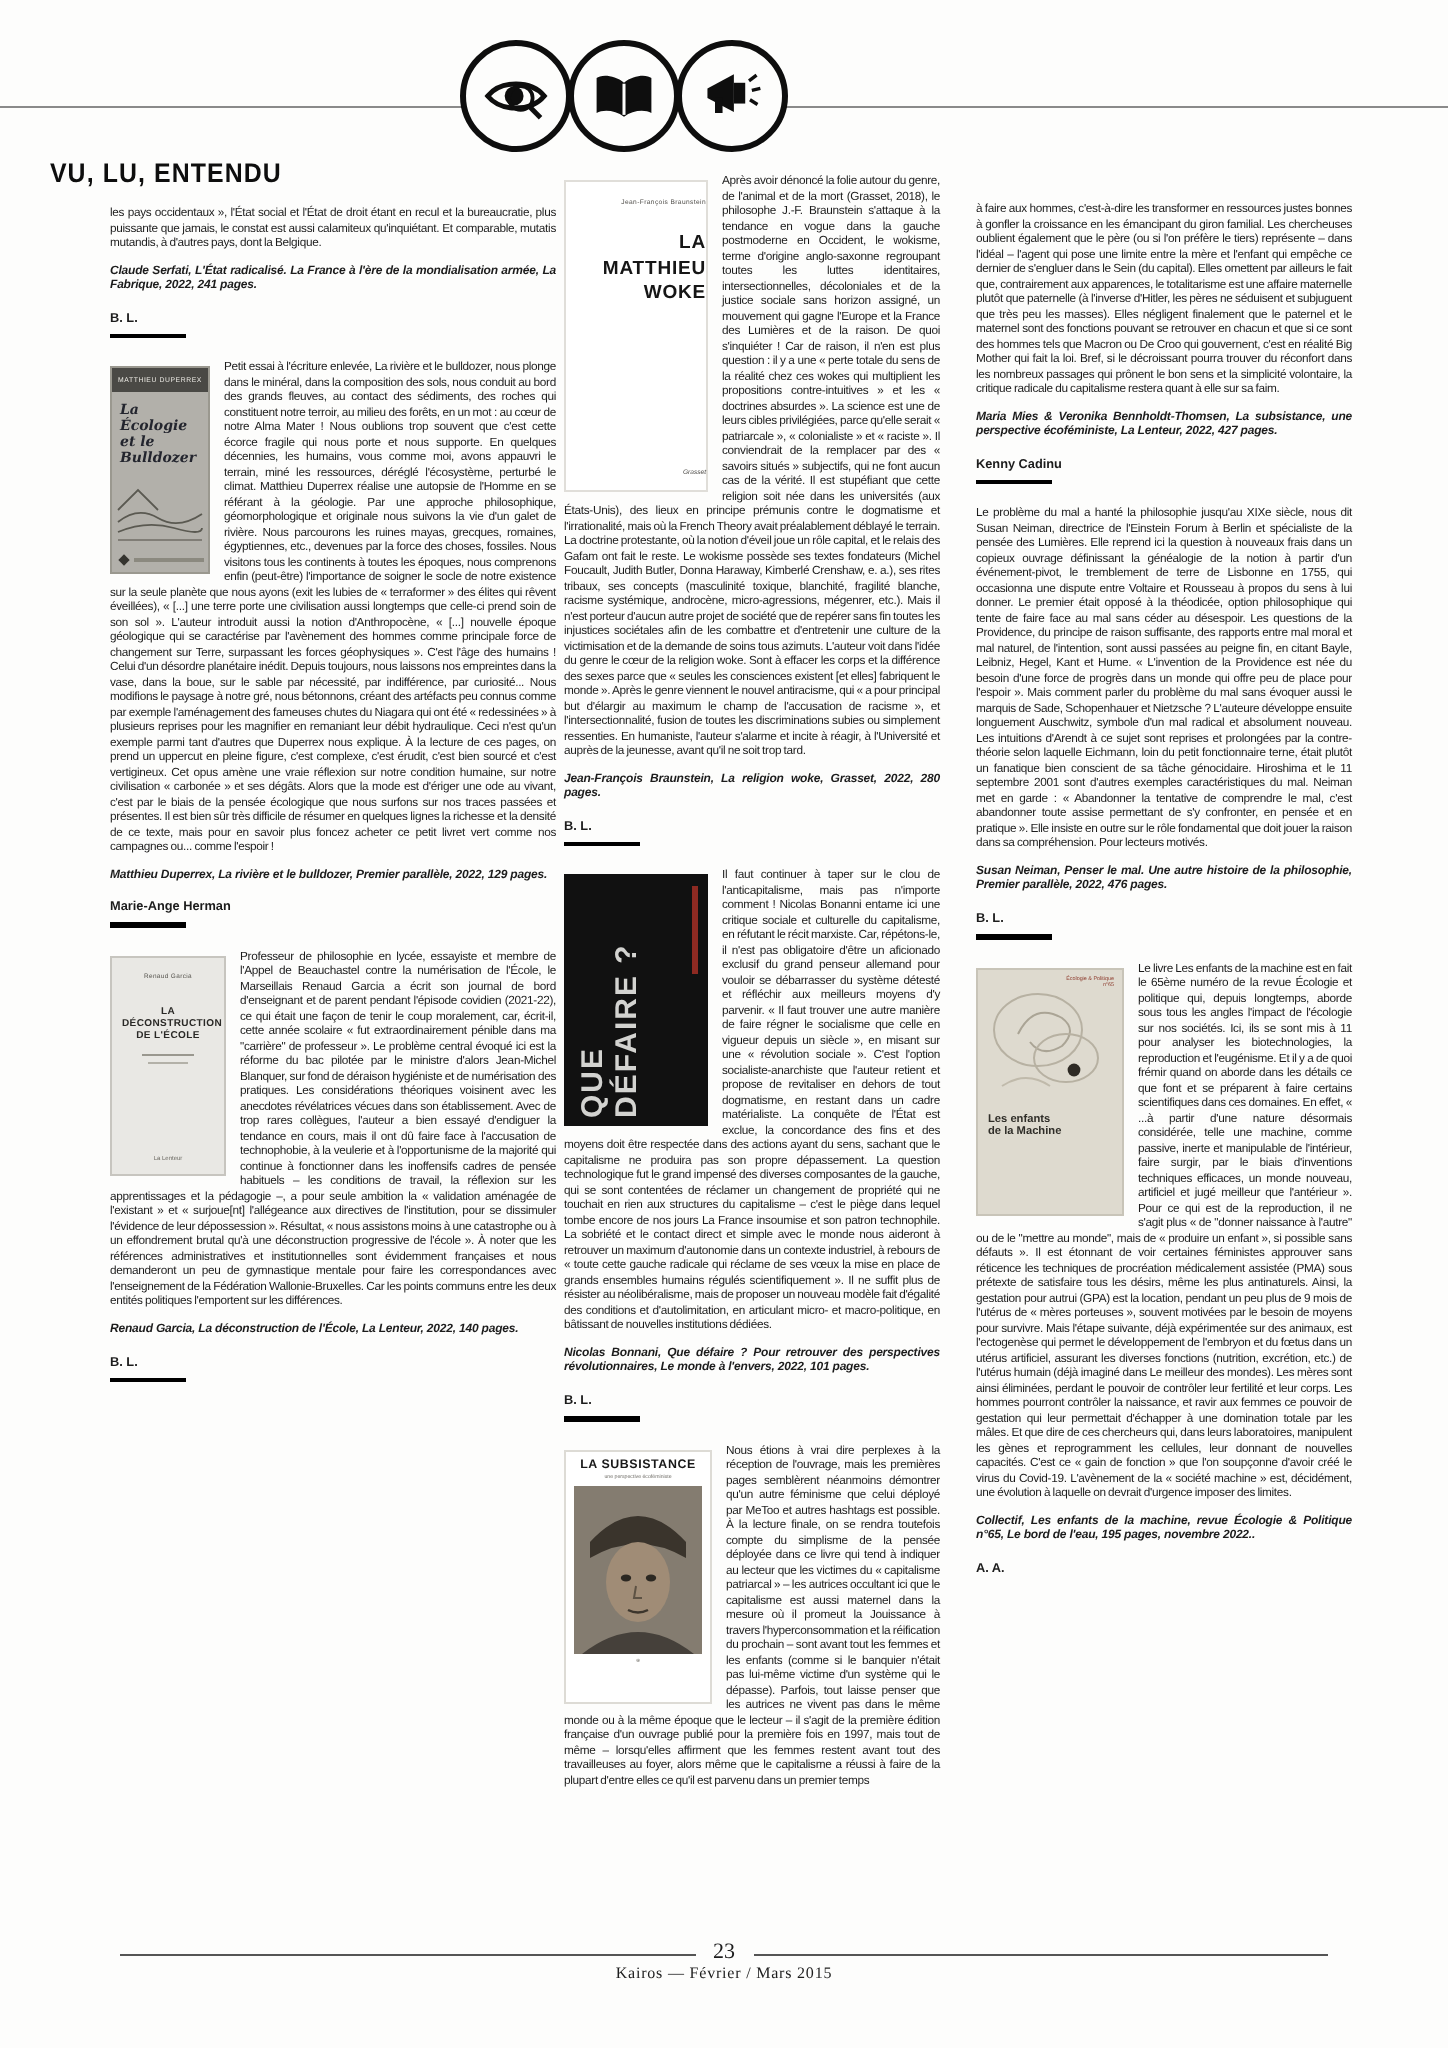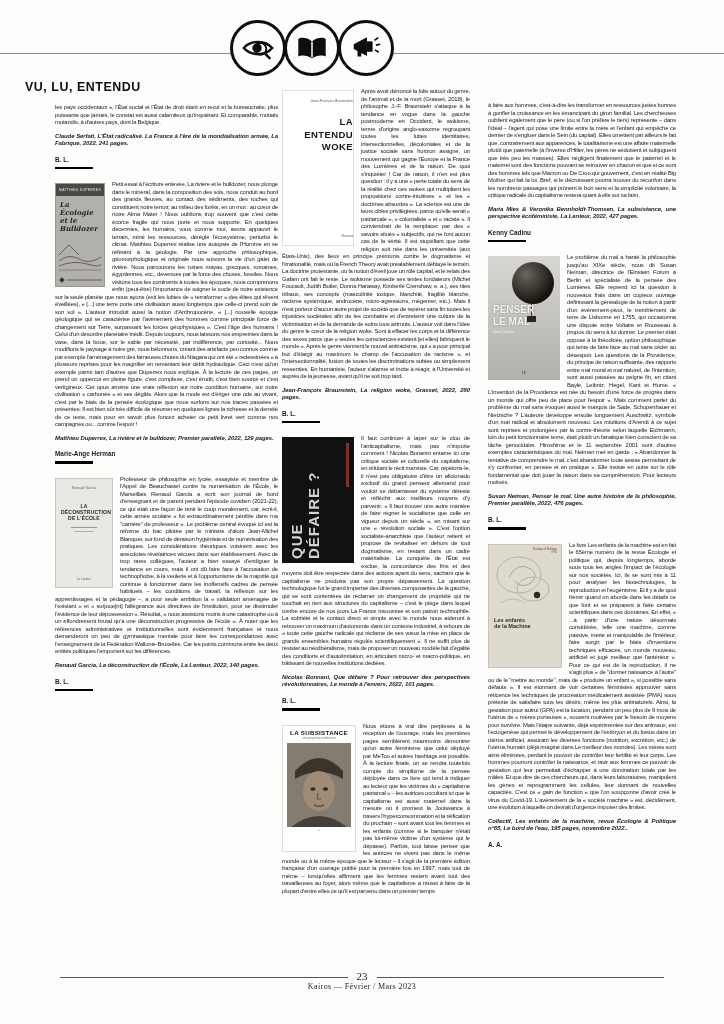--- a/index.html
+++ b/index.html
@@ -164,21 +164,21 @@
       <div class="sigrule"></div>
     </section>
   </div>
 
   <div class="col col-mid">
     <section class="block">
       <div class="cover cov-rel">
         <div class="rel-author">Jean-François Braunstein</div>
         <div class="rel-title">
           <div>LA</div>
-          <div>ENTENDU</div>
+          <div>MATTHIEU</div>
           <div>WOKE</div>
         </div>
         <div class="rel-pub">Grasset</div>
       </div>
       <p class="body">Après avoir dénoncé la folie autour du genre, de l'animal et de la mort (Grasset, 2018), le philosophe J.-F. Braunstein s'attaque à la tendance en vogue dans la gauche postmoderne en Occident, le wokisme, terme d'origine anglo-saxonne regroupant toutes les luttes identitaires, intersectionnelles, décoloniales et de la justice sociale sans horizon assigné, un mouvement qui gagne l'Europe et la France des Lumières et de la raison. De quoi s'inquiéter ! Car de raison, il n'en est plus question : il y a une « perte totale du sens de la réalité chez ces wokes qui multiplient les propositions contre-intuitives » et les « doctrines absurdes ». La science est une de leurs cibles privilégiées, parce qu'elle serait « patriarcale », « colonialiste » et « raciste ». Il conviendrait de la remplacer par des « savoirs situés » subjectifs, qui ne font aucun cas de la vérité. Il est stupéfiant que cette religion soit née dans les universités (aux États-Unis), des lieux en principe prémunis contre le dogmatisme et l'irrationalité, mais où la French Theory avait préalablement déblayé le terrain. La doctrine protestante, où la notion d'éveil joue un rôle capital, et le relais des Gafam ont fait le reste. Le wokisme possède ses textes fondateurs (Michel Foucault, Judith Butler, Donna Haraway, Kimberlé Crenshaw, e. a.), ses rites tribaux, ses concepts (masculinité toxique, blanchité, fragilité blanche, racisme systémique, androcène, micro-agressions, mégenrer, etc.). Mais il n'est porteur d'aucun autre projet de société que de repérer sans fin toutes les injustices sociétales afin de les combattre et d'entretenir une culture de la victimisation et de la demande de soins tous azimuts. L'auteur voit dans l'idée du genre le cœur de la religion woke. Sont à effacer les corps et la différence des sexes parce que « seules les consciences existent [et elles] fabriquent le monde ». Après le genre viennent le nouvel antiracisme, qui « a pour principal but d'élargir au maximum le champ de l'accusation de racisme », et l'intersectionnalité, fusion de toutes les discriminations subies ou simplement ressenties. En humaniste, l'auteur s'alarme et incite à réagir, à l'Université et auprès de la jeunesse, avant qu'il ne soit trop tard.</p>
       <p class="citation">Jean-François Braunstein, La religion woke, Grasset, 2022, 280 pages.</p>
       <p class="signature">B. L.</p>
       <div class="sigrule"></div>
     </section>
 
@@ -218,31 +218,20 @@
 
   <div class="col col-right">
     <section class="block">
       <p class="body">à faire aux hommes, c'est-à-dire les transformer en ressources justes bonnes à gonfler la croissance en les émancipant du giron familial. Les chercheuses oublient également que le père (ou si l'on préfère le tiers) représente – dans l'idéal – l'agent qui pose une limite entre la mère et l'enfant qui empêche ce dernier de s'engluer dans le Sein (du capital). Elles omettent par ailleurs le fait que, contrairement aux apparences, le totalitarisme est une affaire maternelle plutôt que paternelle (à l'inverse d'Hitler, les pères ne séduisent et subjuguent que très peu les masses). Elles négligent finalement que le paternel et le maternel sont des fonctions pouvant se retrouver en chacun et que si ce sont des hommes tels que Macron ou De Croo qui gouvernent, c'est en réalité Big Mother qui fait la loi. Bref, si le décroissant pourra trouver du réconfort dans les nombreux passages qui prônent le bon sens et la simplicité volontaire, la critique radicale du capitalisme restera quant à elle sur sa faim.</p>
       <p class="citation">Maria Mies &amp; Veronika Bennholdt-Thomsen, La subsistance, une perspective écoféministe, La Lenteur, 2022, 427 pages.</p>
       <p class="signature">Kenny Cadinu</p>
       <div class="sigrule"></div>
     </section>
 
     <section class="block">
-      <div class="cover cov-pen">
-        <div class="pen-balloon"></div>
-        <div class="pen-string"></div>
-        <div class="pen-basket"></div>
-        <div class="pen-title">
-          <div>PENSER</div>
-          <div>LE MAL</div>
-        </div>
-        <div class="pen-author">Susan Neiman</div>
-        <div class="pen-logo">1P</div>
-      </div>
       <p class="body">Le problème du mal a hanté la philosophie jusqu'au XIXe siècle, nous dit Susan Neiman, directrice de l'Einstein Forum à Berlin et spécialiste de la pensée des Lumières. Elle reprend ici la question à nouveaux frais dans un copieux ouvrage définissant la généalogie de la notion à partir d'un événement-pivot, le tremblement de terre de Lisbonne en 1755, qui occasionna une dispute entre Voltaire et Rousseau à propos du sens à lui donner. Le premier était opposé à la théodicée, option philosophique qui tente de faire face au mal sans céder au désespoir. Les questions de la Providence, du principe de raison suffisante, des rapports entre mal moral et mal naturel, de l'intention, sont aussi passées au peigne fin, en citant Bayle, Leibniz, Hegel, Kant et Hume. « L'invention de la Providence est née du besoin d'une force de progrès dans un monde qui offre peu de place pour l'espoir ». Mais comment parler du problème du mal sans évoquer aussi le marquis de Sade, Schopenhauer et Nietzsche ? L'auteure développe ensuite longuement Auschwitz, symbole d'un mal radical et absolument nouveau. Les intuitions d'Arendt à ce sujet sont reprises et prolongées par la contre-théorie selon laquelle Eichmann, loin du petit fonctionnaire terne, était plutôt un fanatique bien conscient de sa tâche génocidaire. Hiroshima et le 11 septembre 2001 sont d'autres exemples caractéristiques du mal. Neiman met en garde : « Abandonner la tentative de comprendre le mal, c'est abandonner toute assise permettant de s'y confronter, en pensée et en pratique ». Elle insiste en outre sur le rôle fondamental que doit jouer la raison dans sa compréhension. Pour lecteurs motivés.</p>
       <p class="citation">Susan Neiman, Penser le mal. Une autre histoire de la philosophie, Premier parallèle, 2022, 476 pages.</p>
       <p class="signature">B. L.</p>
       <div class="sigrule"></div>
     </section>
 
     <section class="block">
       <div class="cover cov-mac">
         <svg width="74" height="124" viewBox="0 0 74 124" style="display:block">
           <ellipse cx="30" cy="30" rx="22" ry="18" fill="none" stroke="#b7b1a2" stroke-width="1"></ellipse>
@@ -264,14 +253,14 @@
       <p class="citation">Collectif, Les enfants de la machine, revue Écologie &amp; Politique n°65, Le bord de l'eau, 195 pages, novembre 2022..</p>
       <p class="signature">A. A.</p>
     </section>
   </div>
 
   <div class="footer-rule">
     <span class="fr-line"></span>
     <span class="footer-page">23</span>
     <span class="fr-line"></span>
   </div>
-  <div class="footer-journal">Kairos — Février / Mars 2023</div>
+  <div class="footer-journal">Kairos — Février / Mars 2015</div>
 </div>
 
 </body></html>

